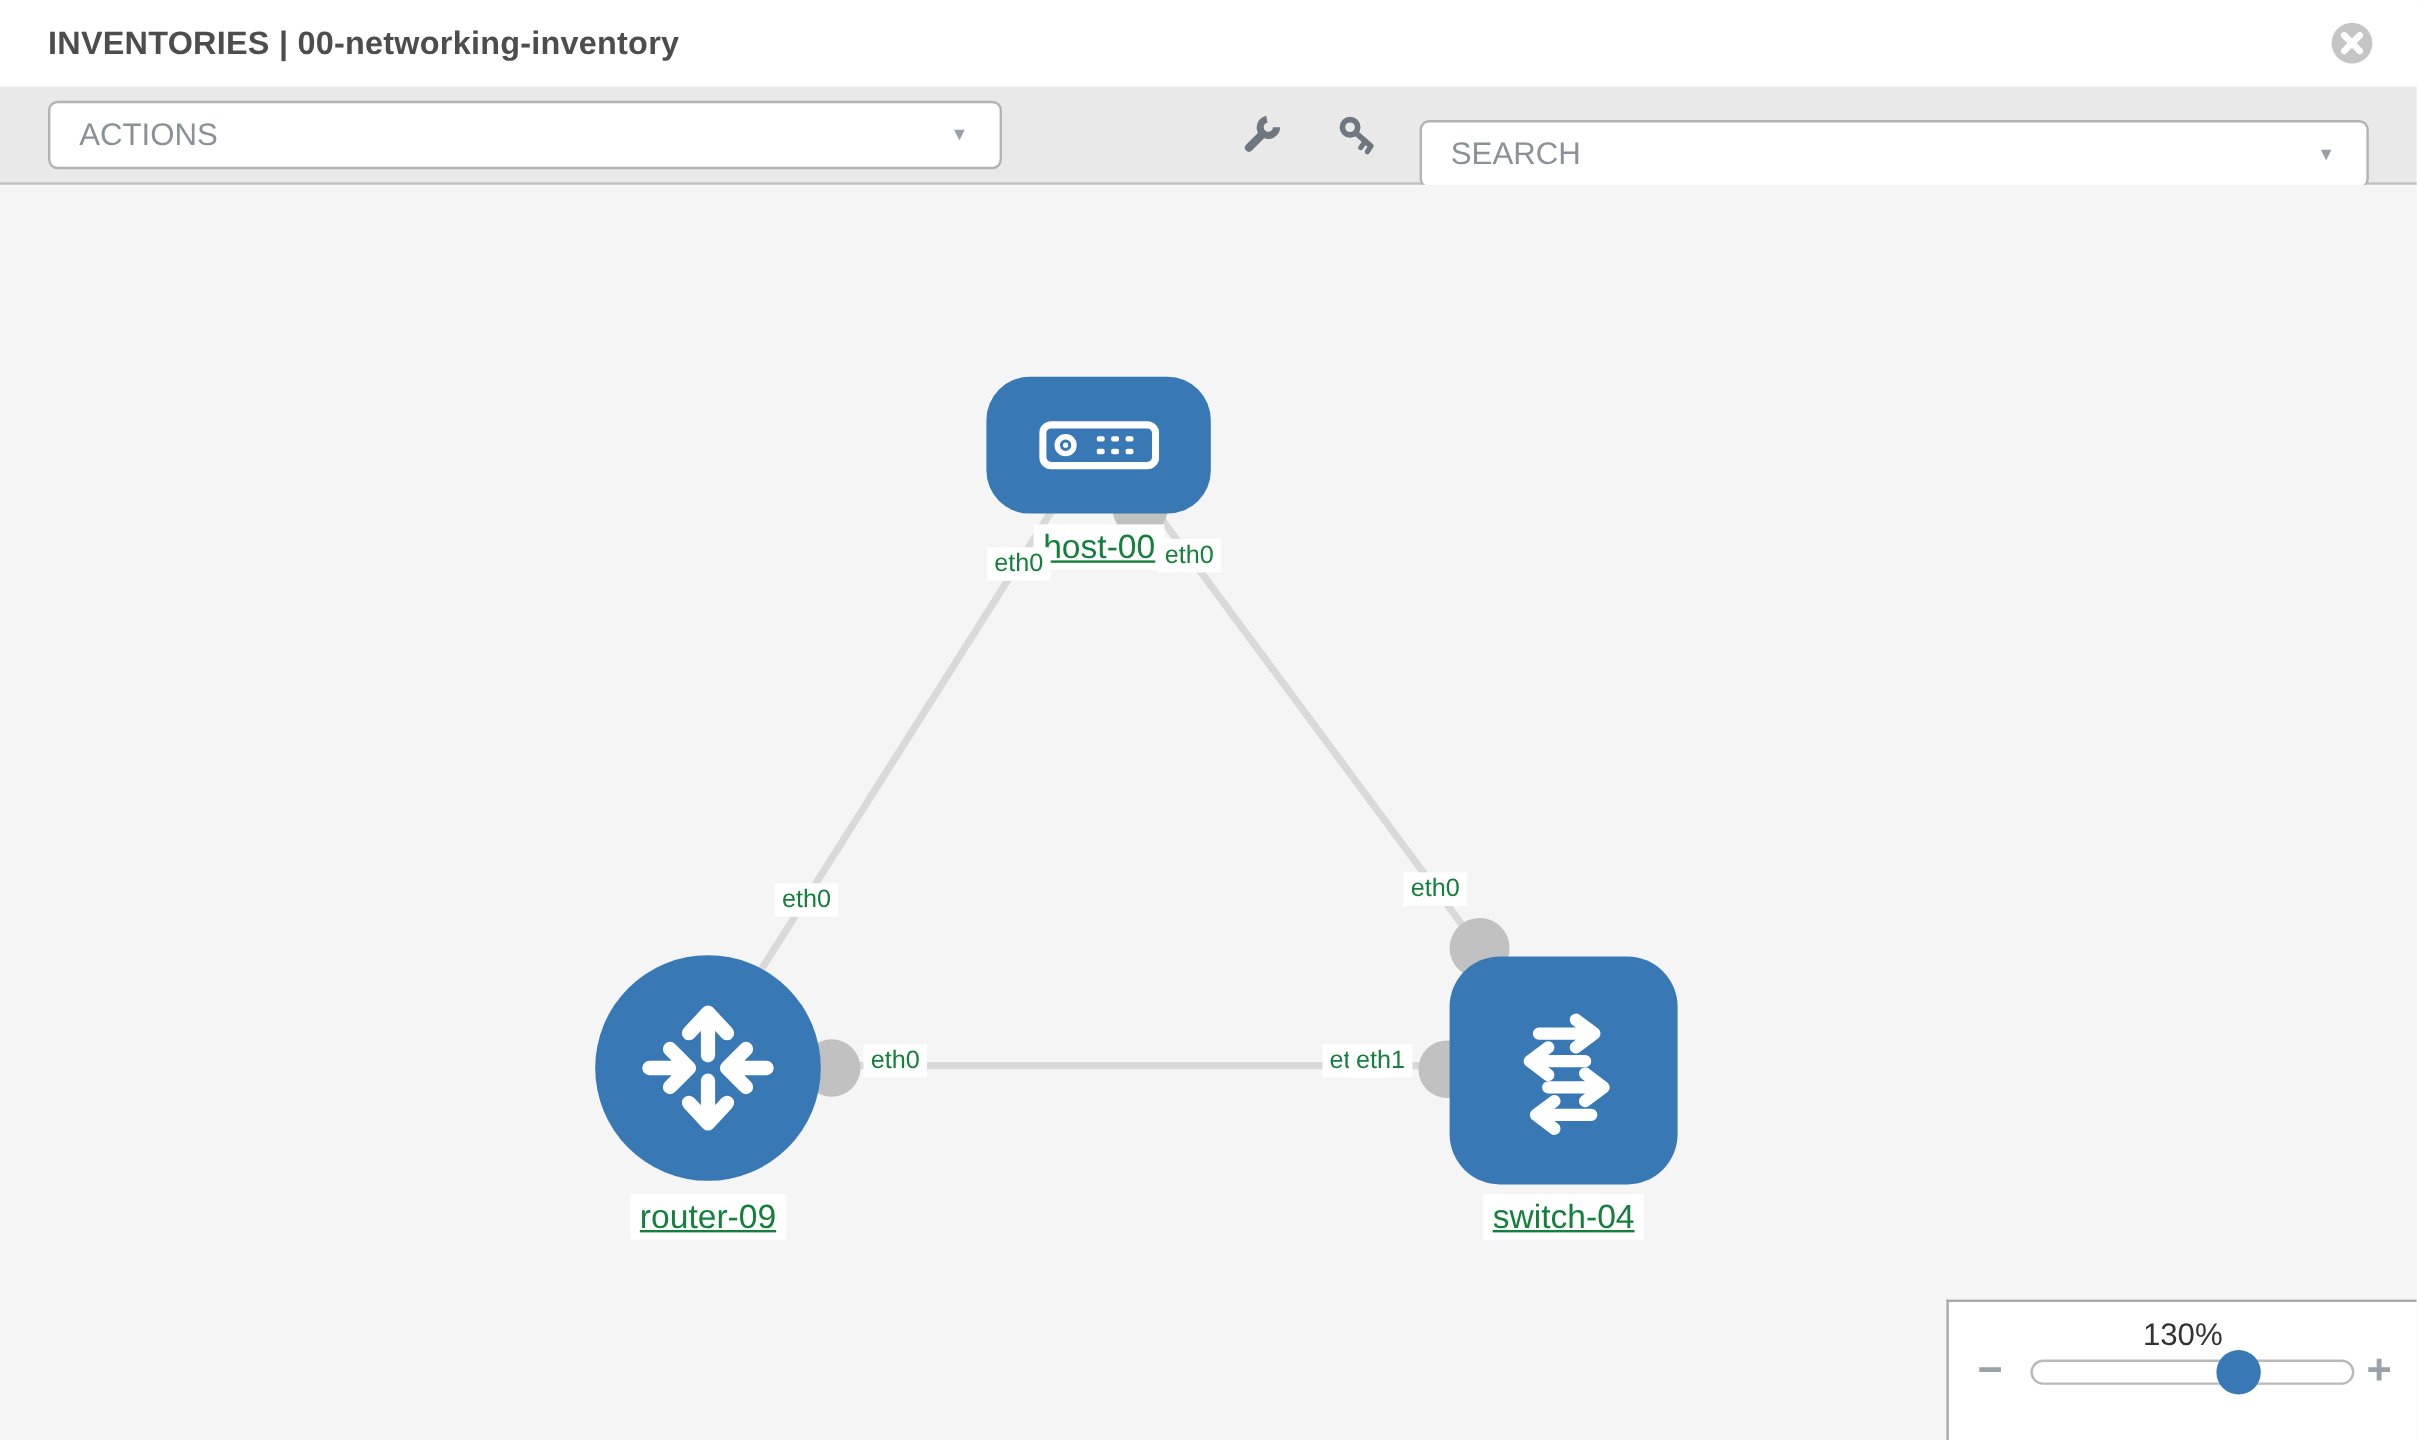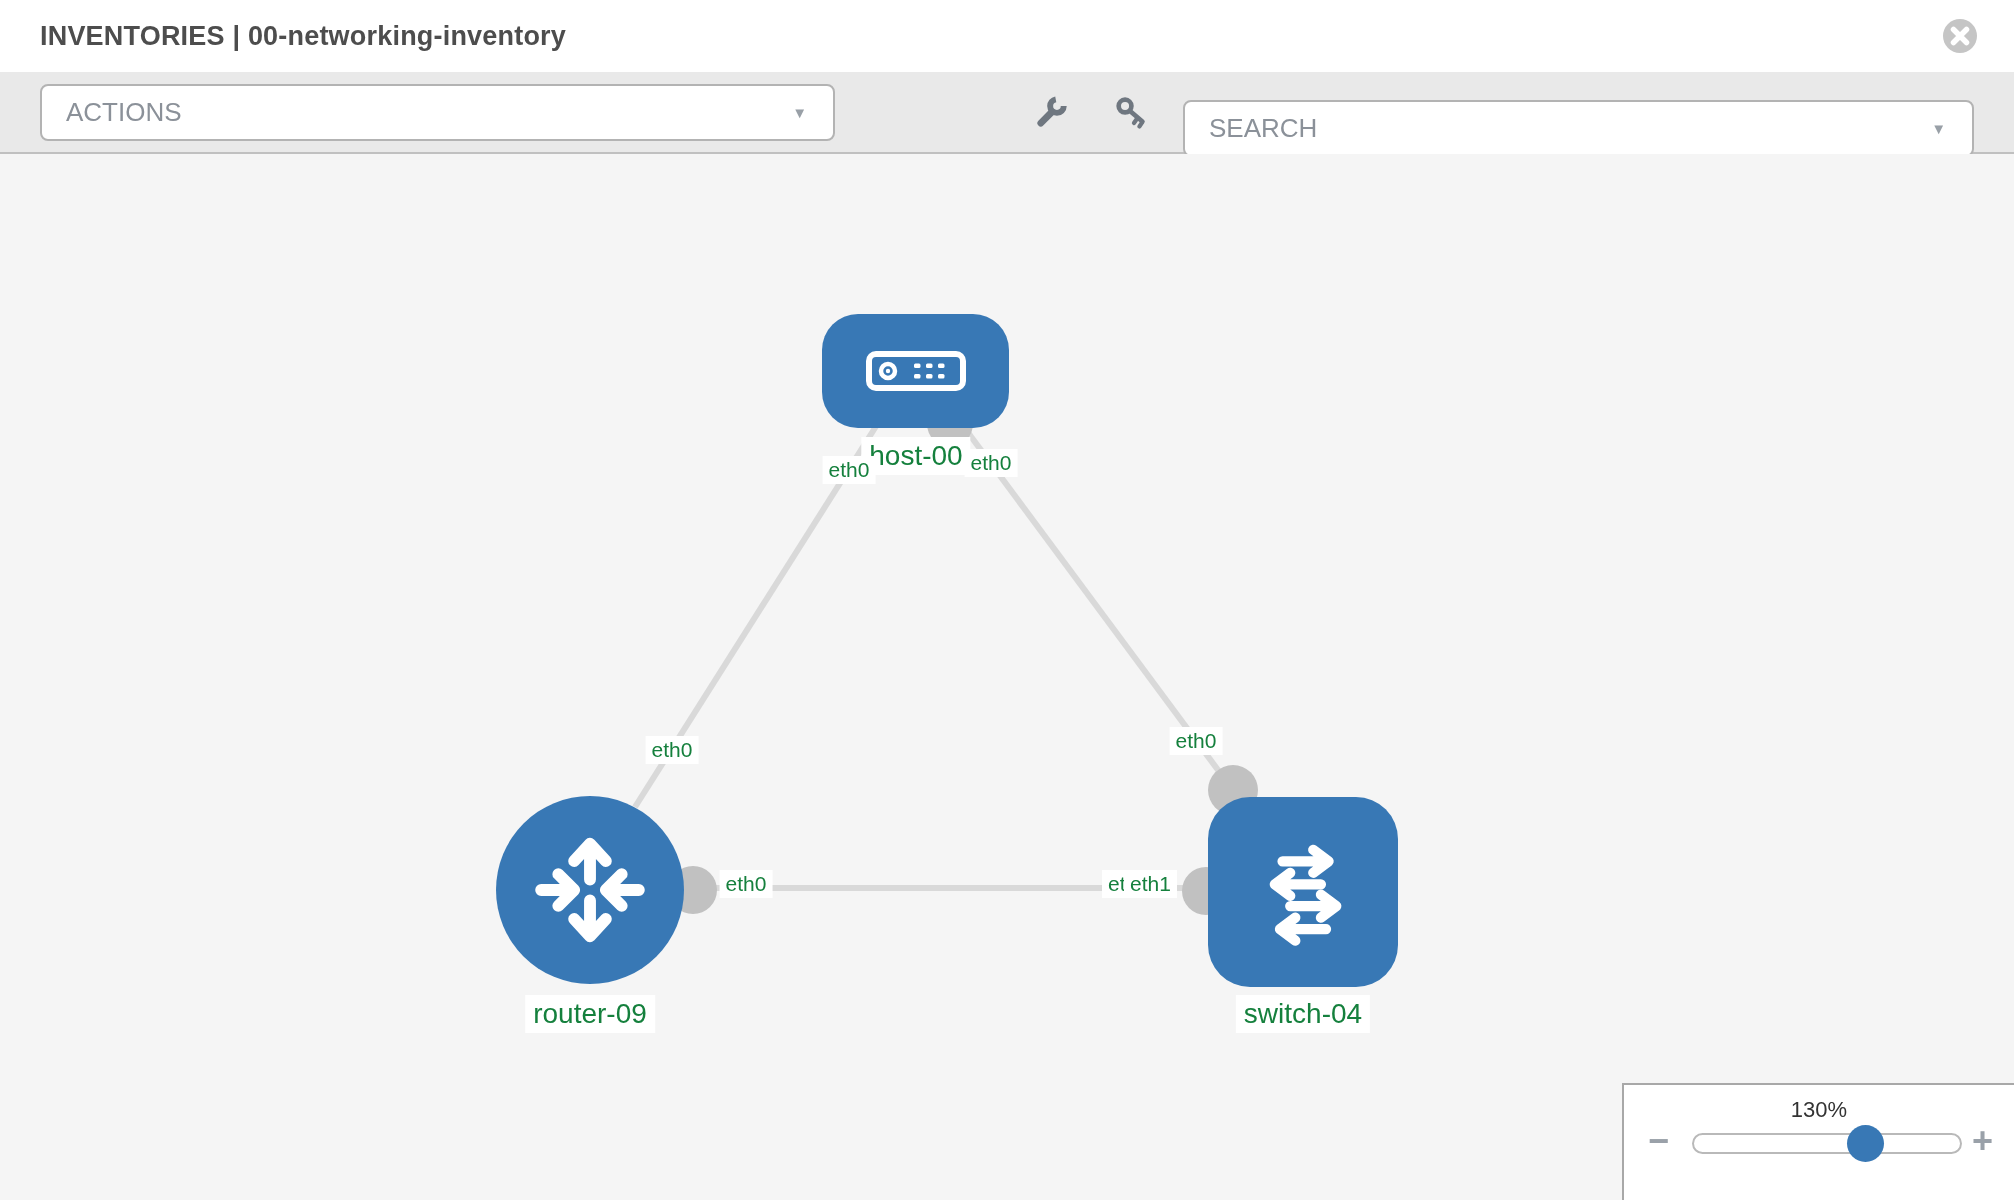--- a/index.html
+++ b/index.html
@@ -37,35 +37,35 @@
   .canvas { position: relative; width: 2014px; height: 1046px; background: #f5f5f5; overflow: hidden; }
   .links-svg { position: absolute; left: 0; top: 0; z-index: 1; }
 
   .node { position: absolute; z-index: 3; background: #3878b5; display: flex;
     align-items: center; justify-content: center; cursor: pointer; }
   .node-host   { left: 822px;  top: 160px; width: 187px; height: 114px; border-radius: 36px; }
   .node-router { left: 496px;  top: 642px; width: 188px; height: 188px; border-radius: 50%; }
   .node-switch { left: 1208px; top: 643px; width: 190px; height: 190px; border-radius: 42px; }
 
   .chip { position: absolute; z-index: 4; background: #ffffff; color: #15803d; white-space: nowrap; }
-  .chip-name { font-size: 28px; padding: 3px 8px; transform: translate(-50%, -50%); }
+  .chip-name { font-size: 28px; padding: 3px 8px; transform: translate(-50%, -50%); text-decoration: underline; }
   .chip-if   { font-size: 21px; padding: 2px 6px; transform: translate(-50%, -50%); }
   .chip-if-abs { font-size: 21px; padding: 2px 6px; }
 
   .overlap-wrap { position: absolute; z-index: 4; left: 1102px; top: 716px; width: 120px; height: 30px; }
   .overlap-under { position: absolute; left: 0; top: 0; z-index: 1; }
   .overlap-over  { position: absolute; left: 22px; top: 0; z-index: 2; }
 
   
   .zoom-panel {
     position: absolute; z-index: 5; left: 1622px; top: 929px; width: 392px; height: 117px;
     background: #ffffff; border: 2px solid #a8a8a8; border-right: none; border-bottom: none;
   }
   .zoom-level { position: absolute; left: 0; top: 12px; width: 100%; text-align: center;
-    font-size: 22px; color: #333333; }
+    font-size: 26px; color: #333333; }
   .zoom-minus, .zoom-plus { position: absolute; top: 38px; border: none; background: transparent;
     font-size: 36px; font-weight: bold; color: #9aa1a9; cursor: pointer; line-height: 36px; }
   .zoom-minus { left: 24px; }
   .zoom-plus  { left: 348px; }
   .slider-track { position: absolute; left: 68px; top: 48px; width: 270px; height: 21px;
     background: #ffffff; border: 2px solid #b9b9b9; border-radius: 12px; cursor: pointer; }
   .slider-knob { position: absolute; left: 153px; top: -10px; width: 37px; height: 37px;
     border-radius: 50%; background: #3878b5; cursor: grab; }
 </style>
 </head>

